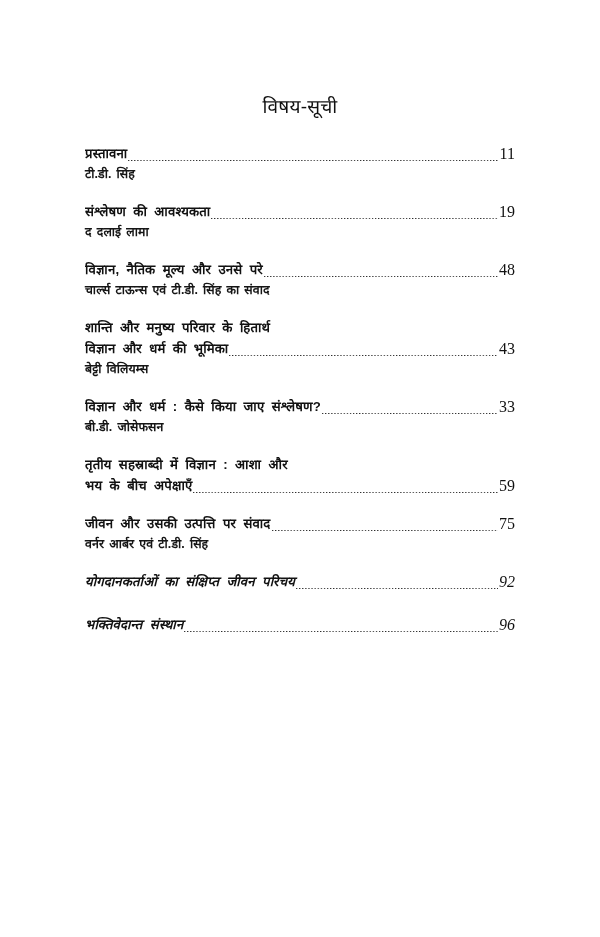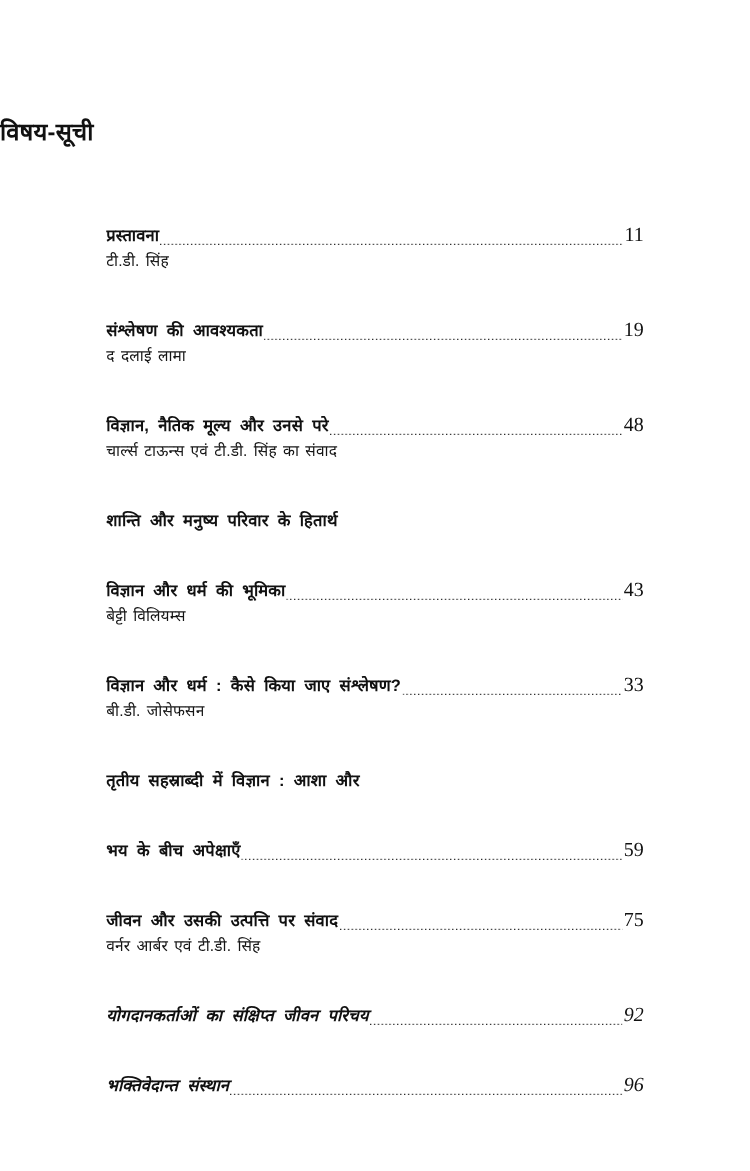--- a/index.html
+++ b/index.html
@@ -21,22 +21,23 @@
     position: absolute;
     inset: 0;
     background: #ffffff;
   }
 
   .toc-title {
     position: absolute;
     left: 0;
     right: 0;
     top: 96px;
+    text-align: center;
     font-size: 19px;
-    font-weight: 700;
+    font-weight: 400;
     letter-spacing: 0.2px;
     color: #111111;
     line-height: 1.2;
   }
 
   .toc-list {
     position: absolute;
     left: 85px;
     right: 85px;
     top: 143px;
@@ -50,21 +51,20 @@
   
   .title-line {
     display: flex;
     align-items: flex-start;
     font-weight: 700;
     font-size: 13.2px;
     line-height: 21px;
     color: #111111;
     white-space: nowrap;
     overflow: hidden;
-    margin-top: 35px;
   }
   .title-line .t-text {
     flex: 0 0 auto;
     letter-spacing: 0.15px;
   }
   .title-line.spread .t-text {
     word-spacing: 3.5px;
   }
 
   
@@ -93,21 +93,21 @@
     flex: 0 0 auto;
     font-family: "Liberation Serif", "DejaVu Serif", serif;
     font-weight: 400;
     font-size: 16px;
     color: #111111;
     letter-spacing: 0;
   }
 
   
   .author {
-    font-weight: 400;
+    font-weight: 700;
     font-size: 12.4px;
     line-height: 19px;
     color: #151515;
     margin-top: 1px;
     letter-spacing: 0.1px;
     word-spacing: 1.5px;
   }
 
   
   .entry.standalone { margin-bottom: 22px; font-style: italic; }

